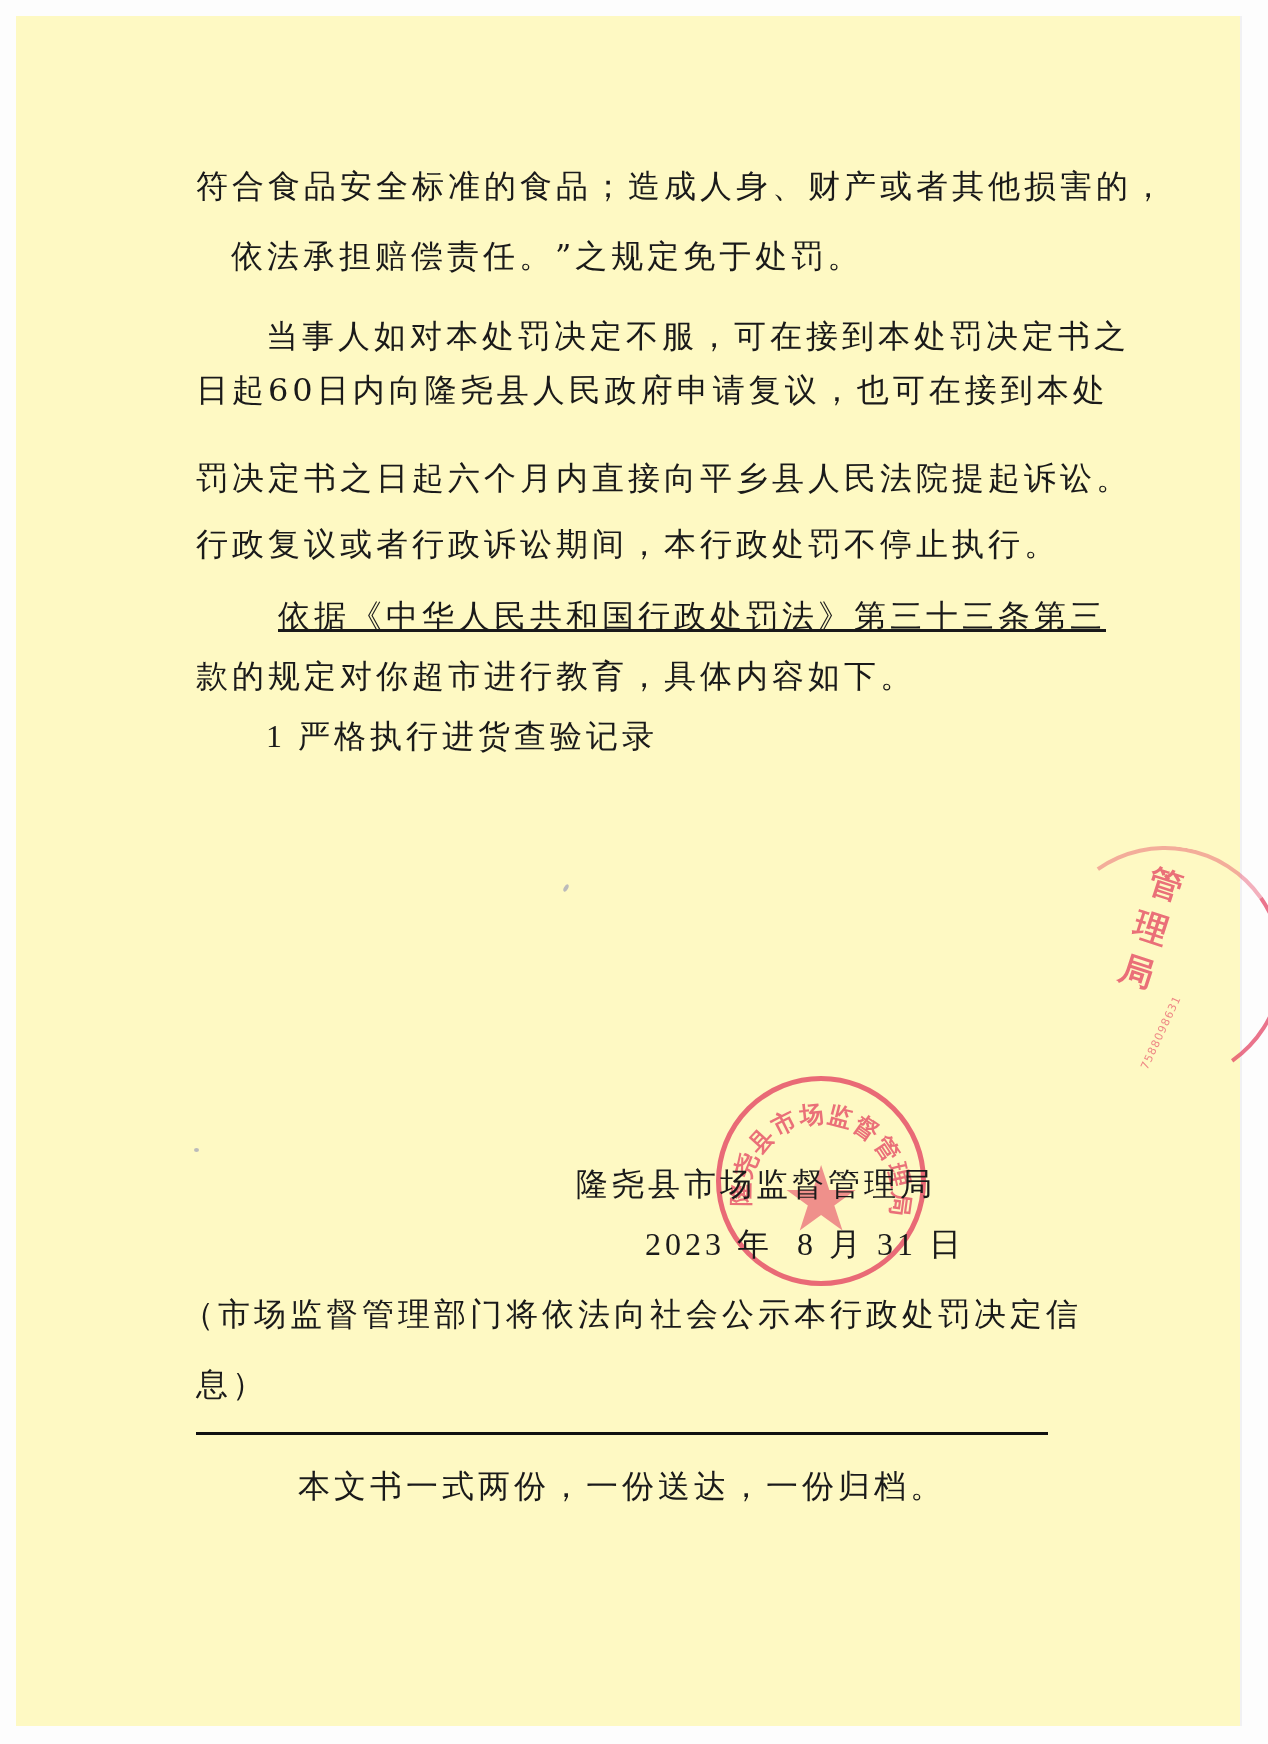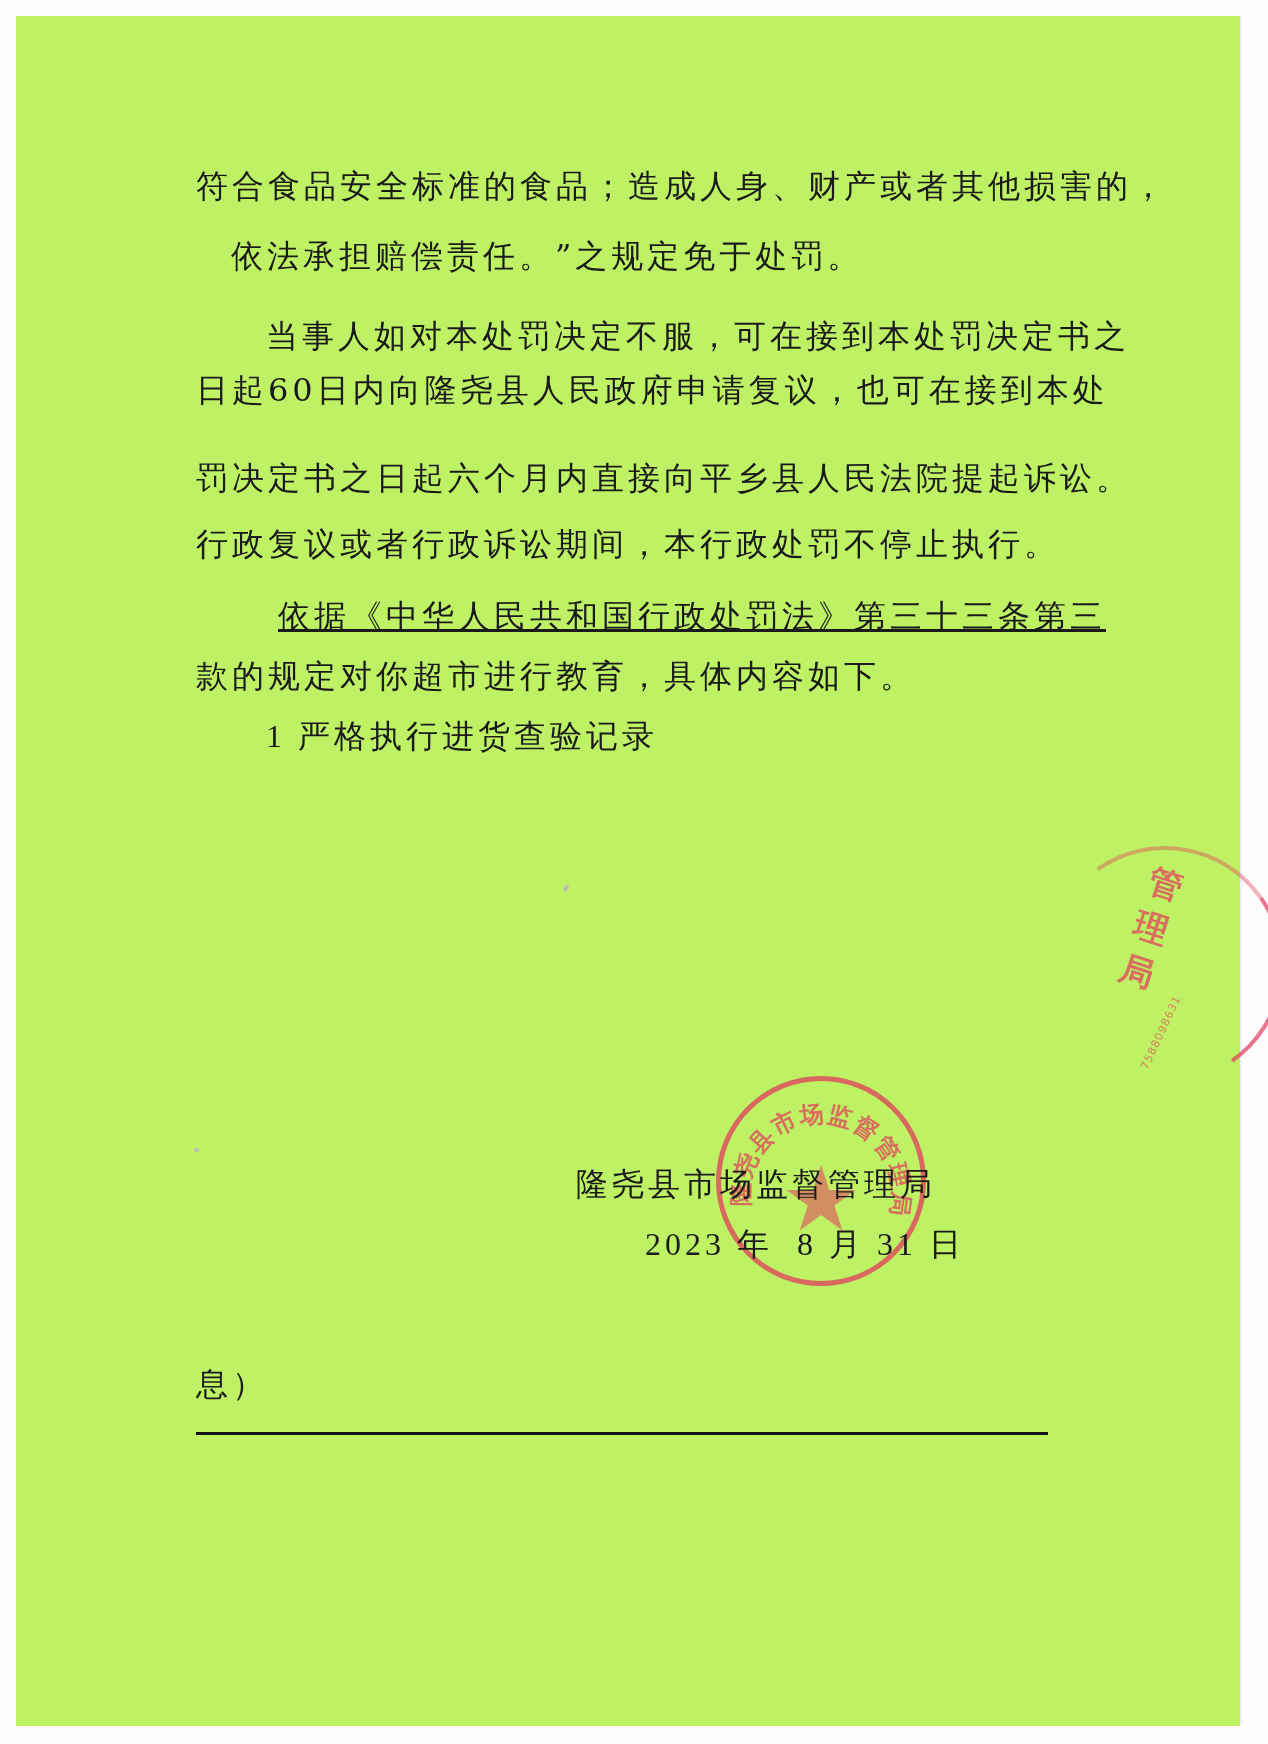--- a/index.html
+++ b/index.html
@@ -4,21 +4,21 @@
 <style>
   html, body { margin: 0; padding: 0; }
   body {
     width: 1268px; height: 1744px; position: relative; overflow: hidden;
     background: #fdfdfd;
     font-family: "DejaVu Serif", "Liberation Serif", serif;
     color: #1a1a1a;
   }
   .page {
     position: absolute; left: 16px; top: 16px; width: 1224px; height: 1710px;
-    background: #bef264;
+    background: #fef9c3;
     border-right: 2px solid #f1f1f3;
   }
   .line {
     position: absolute; font-size: 32px; line-height: 40px; white-space: nowrap;
     letter-spacing: 4px;
   }
   .serif { font-family: "Liberation Serif", "DejaVu Serif", serif; }
   .rule {
     position: absolute; left: 196px; top: 1432px; width: 852px; height: 3px; background: #111;
   }
@@ -86,19 +86,21 @@
       <text font-size="24" fill="rgba(226,58,92,0.72)" font-family="DejaVu Sans, sans-serif" font-weight="bold" letter-spacing="2">
         <textPath href="#arcPath" startOffset="2%" id="sealArc">隆尧县市场监督管理局</textPath>
       </text>
     </svg>
     <div class="stamp-star">★</div>
   </div>
 
   <div class="line" style="left:560px; top:1148px;">隆尧县市场监督管理局</div>
   <div class="line serif" style="left:592px; top:1208px; white-space:pre;margin-left:37px;">2023 年  8 月 31 日</div>
 
+  <div class="line" style="left:166px; top:1278px;">（市场监督管理部门将依法向社会公示本行政处罚决定信</div>
   <div class="line" style="left:180px; top:1348px;">息）</div>
 
   <div class="rule" style="left:180px; top:1416px;"></div>
+  <div class="line" style="left:282px; top:1450px;">本文书一式两份，一份送达，一份归档。</div>
 
   <div class="speck" style="left:548px; top:868px; width:4px; height:8px; transform:rotate(30deg);"></div>
   <div class="speck" style="left:178px; top:1132px; width:5px; height:4px;"></div>
 </div>
 
 </body></html>

